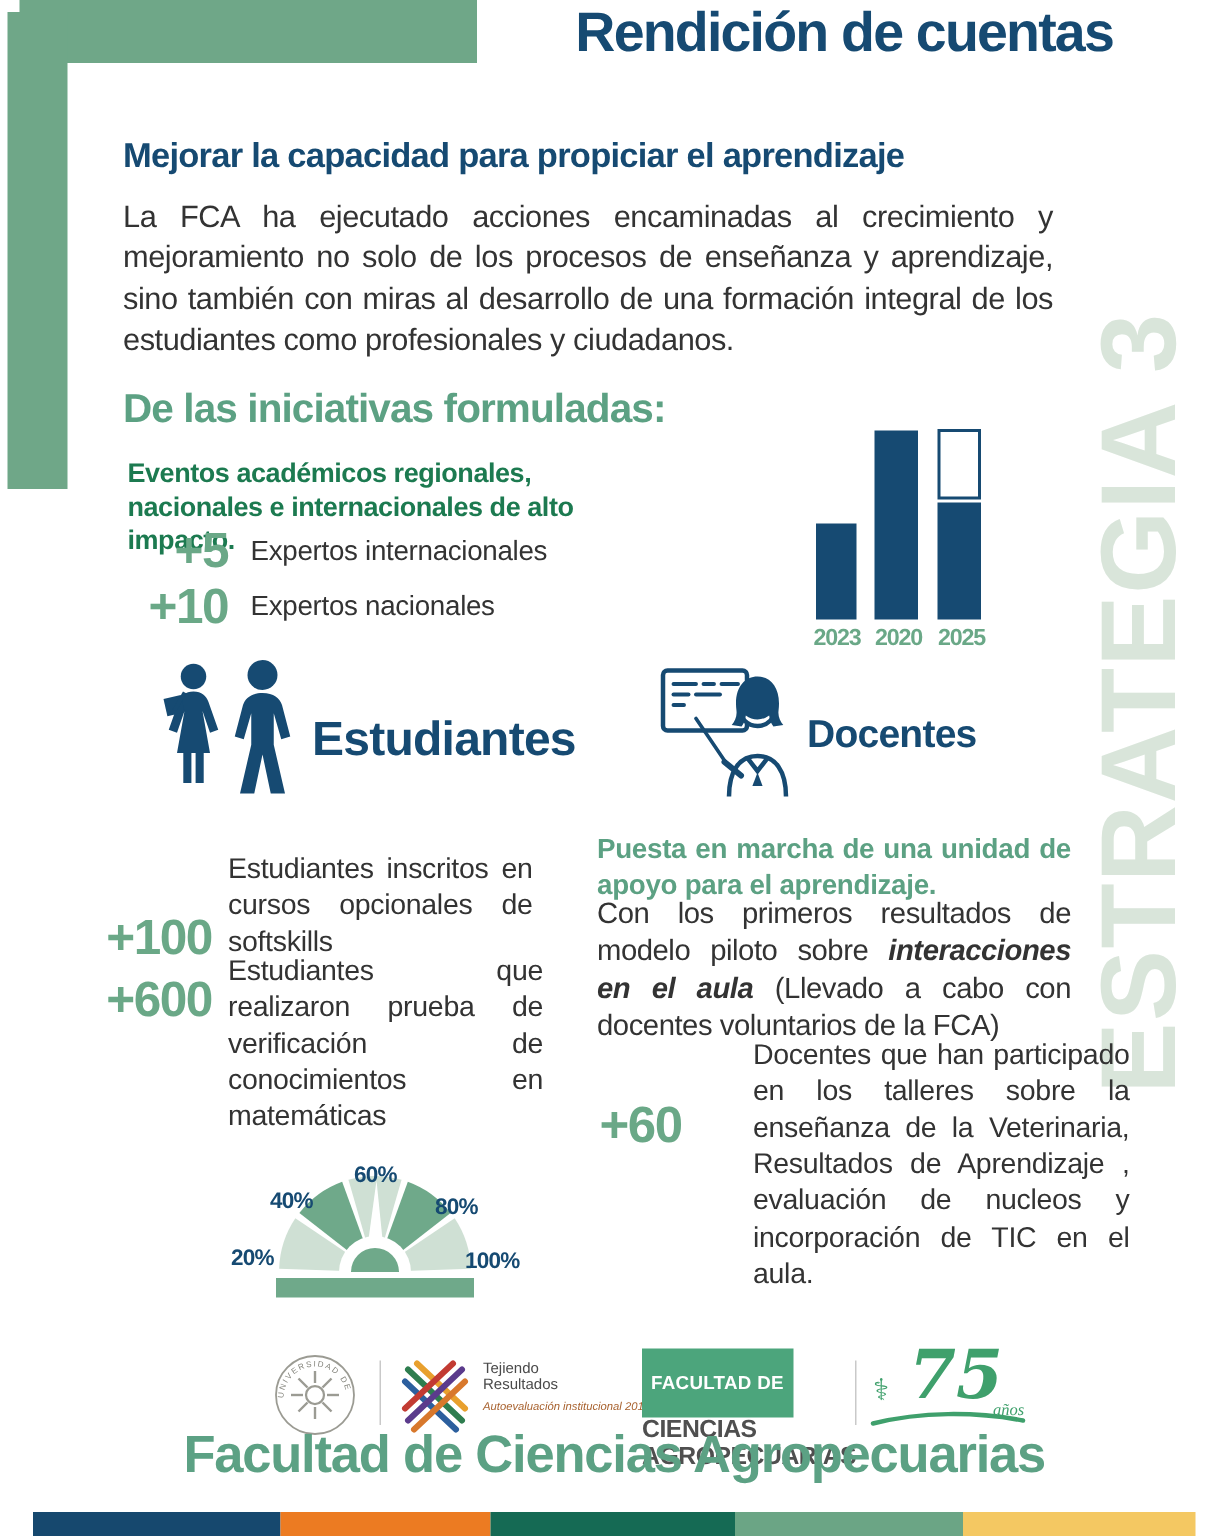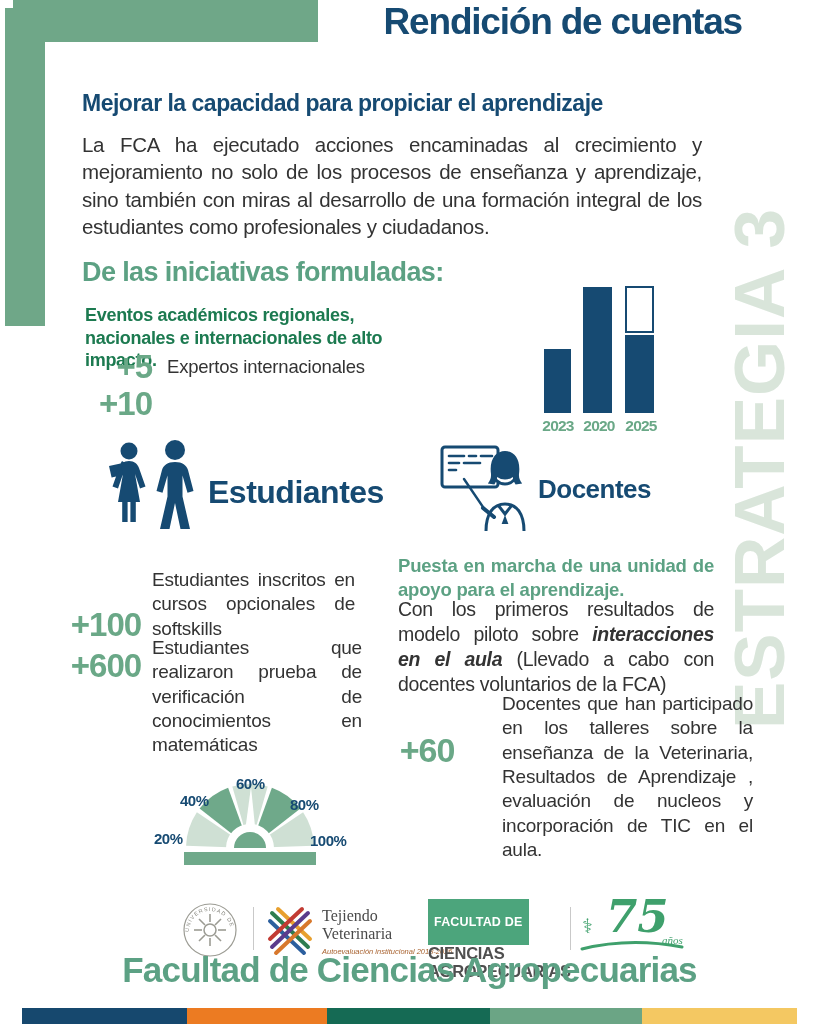--- a/index.html
+++ b/index.html
@@ -71,21 +71,21 @@
   .gl20{left:2px;top:60px;} .gl40{left:28px;top:22px;} .gl60{left:84px;top:5px;}
   .gl80{left:138px;top:26px;} .gl100{left:158px;top:62px;}
 
   
   .seal{left:182px;top:902px;}
   .logo-divider{width:1px;background:#c9c9c9;}
   .div1{left:253px;top:907px;height:43px;}
   .div2{left:570px;top:907px;height:43px;}
   .tejiendo-star{left:264px;top:903px;}
   .tejiendo-text{left:322px;top:907px;width:130px;}
-  .tejiendo-text .l1,.tejiendo-text .l2{font-size:16px;color:#4a4a4a;line-height:1.12;font-family:Liberation Serif, serif;}
+  .tejiendo-text .l1,.tejiendo-text .l2{font-size:10px;color:#4a4a4a;line-height:1.12;}
   .tejiendo-text .sub{font-size:7.5px;color:#a8622f;font-style:italic;margin-top:4px;white-space:nowrap;}
   .fca-logo{left:428px;top:899px;width:150px;}
   .fca-badge{display:inline-block;background:#4ca57c;color:#fff;font-size:12.5px;font-weight:bold;padding:16px 6px;letter-spacing:0.2px;}
   .fca-line{font-size:16.5px;font-weight:bold;color:#4f4f4f;line-height:1.08;letter-spacing:-0.3px;}
   .anniv{left:580px;top:896px;width:120px;height:58px;}
   .anniv .vet{position:absolute;left:2px;top:18px;font-size:20px;color:#3fa06c;}
   .anniv .n75{position:absolute;left:26px;top:-6px;font-family:"DejaVu Serif",serif;font-style:italic;font-weight:bold;font-size:45px;color:#3fa06c;}
   .anniv .anos{position:absolute;left:82px;top:38px;font-family:Liberation Serif, serif;font-style:italic;font-size:11px;color:#3fa06c;}
   .anniv svg{position:absolute;left:0px;top:44px;}
 
@@ -111,20 +111,21 @@
 
 <div class="abs initiatives-heading" data-name="initiatives-heading">De las iniciativas formuladas:</div>
 <div class="abs events-highlight" data-name="events-highlight">Eventos académicos regionales, nacionales e internacionales de alto impacto.</div>
 
 <div class="abs expert-row r1" data-name="expert-stat-row">
   <span class="stat-num" data-name="stat-value">+5</span>
   <span class="expert-label" data-name="stat-label">Expertos internacionales</span>
 </div>
 <div class="abs expert-row r2" data-name="expert-stat-row">
   <span class="stat-num" data-name="stat-value">+10</span>
+  <span class="expert-label" data-name="stat-label">Expertos nacionales</span>
 </div>
 
 <div class="abs vchart" data-name="year-bar-chart">
   <div class="vchart-bars" data-name="bar-chart-bars">
     <div class="vbar b1" data-name="bar-2023">
         <div class="vbar-solid" data-name="bar-solid-segment" style="height: 64.26px; background: rgb(22, 74, 114);"></div>
       </div>
     <div class="vbar b2" data-name="bar-2024">
         <div class="vbar-solid" data-name="bar-solid-segment" style="height: 126px; background: rgb(22, 74, 114);"></div>
       </div>
@@ -232,21 +233,21 @@
     <line x1="8" y1="10" x2="44" y2="44" stroke="#2e7d4f"></line>
     <line x1="14" y1="6" x2="46" y2="36" stroke="#e8a02e"></line>
     <line x1="6" y1="18" x2="40" y2="50" stroke="#2c5f9e"></line>
     <line x1="44" y1="10" x2="8" y2="44" stroke="#5b3b8c"></line>
     <line x1="38" y1="6" x2="6" y2="36" stroke="#c23b33"></line>
     <line x1="46" y1="18" x2="12" y2="50" stroke="#d8782c"></line>
   </g>
 </svg>
 <div class="abs tejiendo-text" data-name="tejiendo-universidad-logo-text">
   <div class="l1" data-name="tejiendo-line1">Tejiendo</div>
-  <div class="l2" data-name="tejiendo-line2">Veterinaria</div>
+  <div class="l2" data-name="tejiendo-line2">Resultados</div>
   <div class="sub" data-name="tejiendo-subtitle">Autoevaluación institucional 2018-2026</div>
 </div>
 
 <div class="abs fca-logo" data-name="fca-logo">
   <span class="fca-badge" data-name="fca-badge">FACULTAD DE</span>
   <div class="fca-line" data-name="fca-line1">CIENCIAS</div>
   <div class="fca-line" data-name="fca-line2">AGROPECUARIAS</div>
 </div>
 <div class="abs logo-divider div2" data-name="logo-divider"></div>
 

